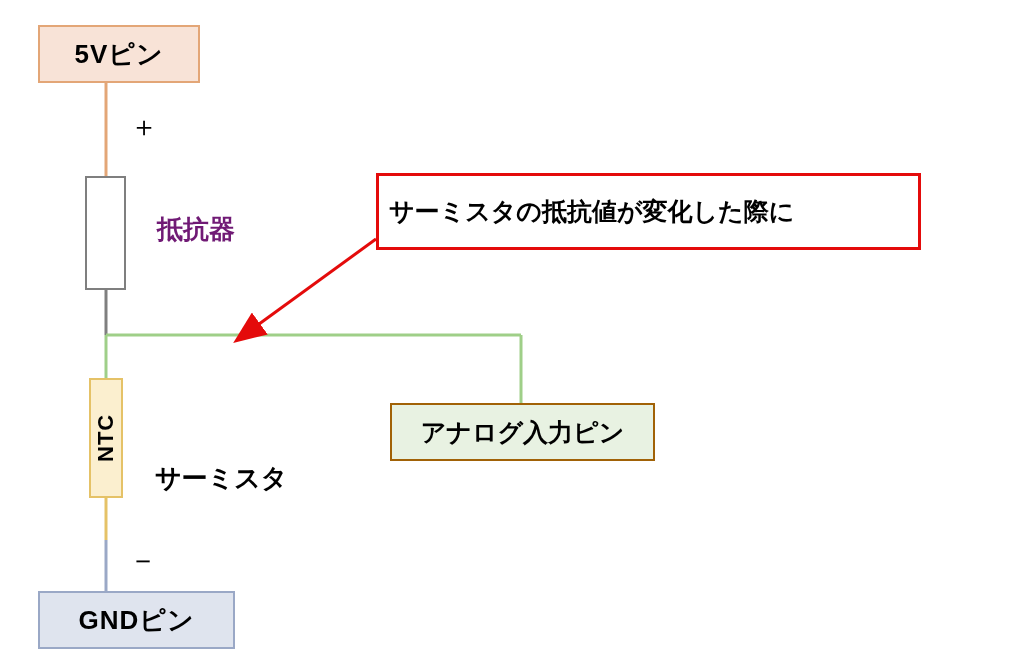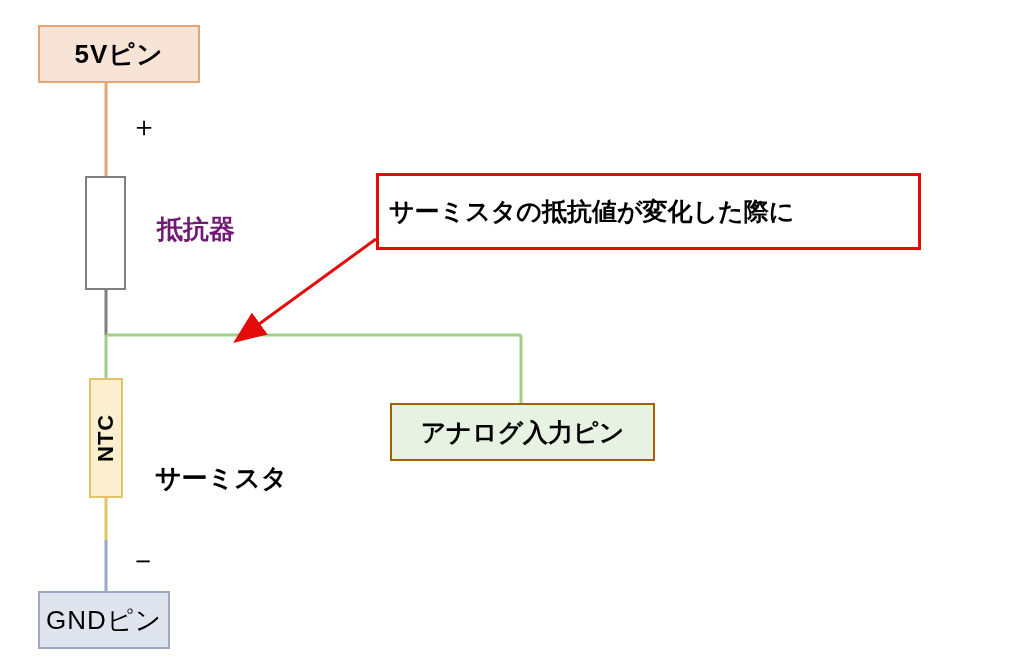--- a/index.html
+++ b/index.html
@@ -75,26 +75,26 @@
     height: 58px;
     background: #e8f2e2;
     border: 2px solid #a16207;
     font-size: 25px;
     font-weight: 600;
     color: #000;
   }
   .gnd-box {
     left: 38px;
     top: 591px;
-    width: 132px;
+    width: 197px;
     height: 58px;
     background: #dfe4ee;
     border: 2px solid #9aa8c6;
     font-size: 26px;
-    font-weight: 400;
+    font-weight: 700;
     color: #000;
     letter-spacing: 1px;
   }
   .callout-box {
     left: 376px;
     top: 173px;
     width: 545px;
     height: 77px;
     border: 3px solid #e40b0b;
     background: #ffffff;

